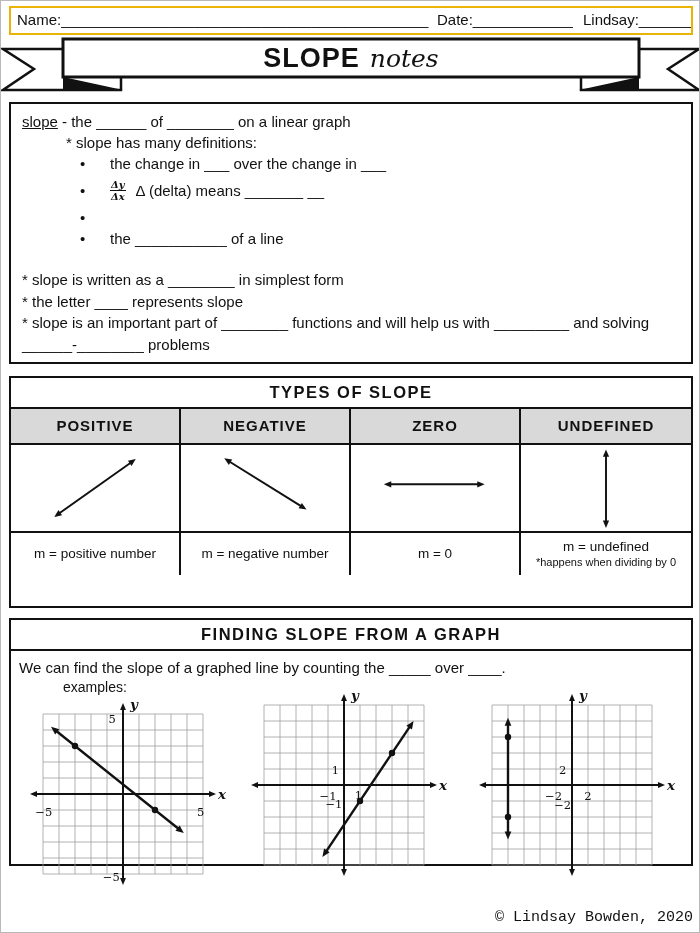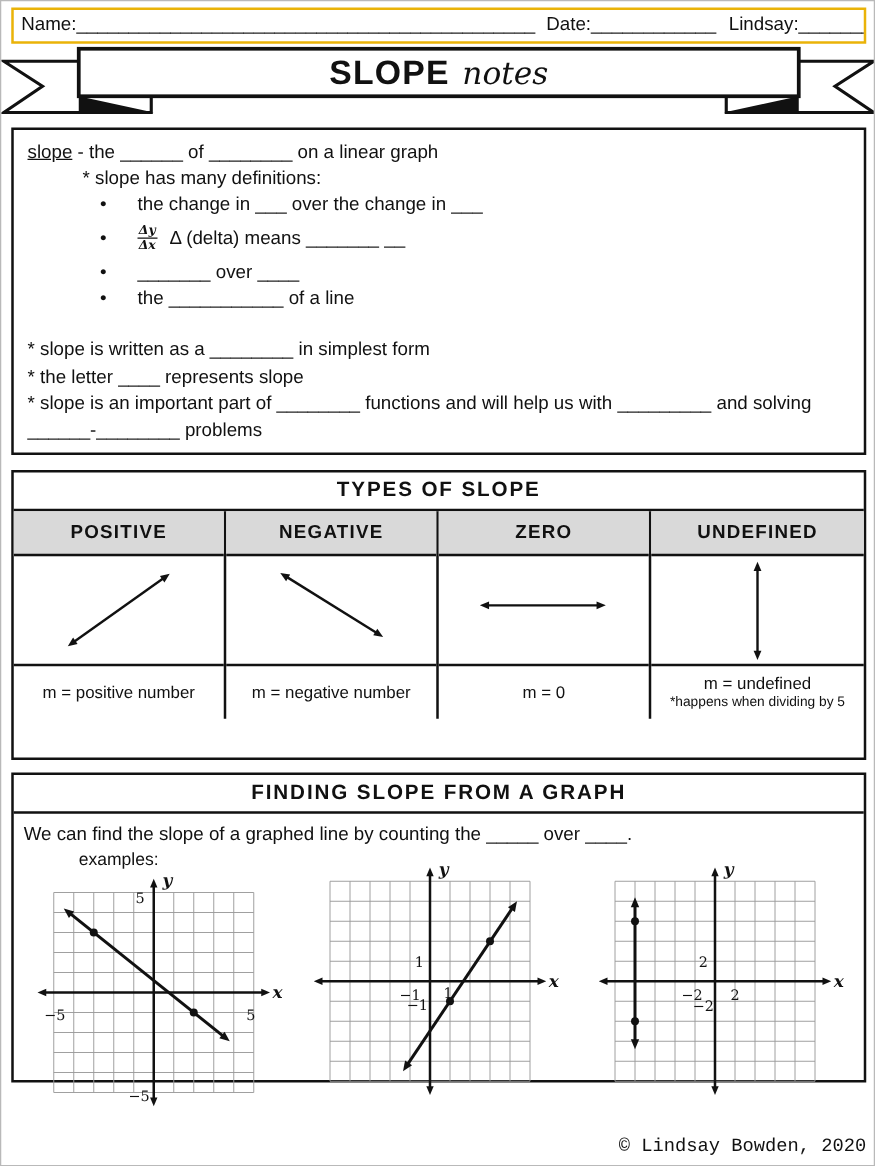--- a/index.html
+++ b/index.html
@@ -99,21 +99,20 @@
     <div class="bullet frac-row">
       <span class="dot">•</span>
       <span class="frac">
         <span class="num">Δy</span>
         <span class="den">Δx</span>
       </span>
       <span>Δ (delta) means _______ __</span>
     </div>
     <div class="bullet">
       <span class="dot">•</span>
-      <span>_______ over ____</span>
     </div>
     <div class="bullet">
       <span class="dot">•</span>
       <span>the ___________ of a line</span>
     </div>
     <div class="notes">
       <div class="line">* slope is written as a ________ in simplest form</div>
       <div class="line">* the letter ____ represents slope</div>
       <div class="line">* slope is an important part of ________ functions and will help us with _________ and solving ______-________ problems</div>
     </div>
@@ -165,21 +164,21 @@
         <div class="col-header">UNDEFINED</div>
         <div class="col-arrow">
             <svg class="ts-arrow" viewBox="0 0 170 116" preserveAspectRatio="xMidYMid meet">
               <line x1="85" y1="11.5" x2="85" y2="106.5" stroke="#111" stroke-width="2.6"></line>
               <polygon points="85,112 80.8,102 89.2,102" fill="#111"></polygon>
               <polygon points="85,6 89.2,16 80.8,16" fill="#111"></polygon>
             </svg>
           </div>
         <div class="col-label">
           <div>m = undefined</div>
-          <div class="sub">*happens when dividing by 5</div>
+          <div class="sub">*happens when dividing by 0</div>
         </div>
       </div>
     </div>
   </div>
 
   <div class="box box3">
     <div class="box-title">FINDING SLOPE FROM A GRAPH</div>
     <div class="intro">We can find the slope of a graphed line by counting the _____ over ____.</div>
     <div class="examples">examples:</div>
     <svg class="graph g0" viewBox="0 0 205 205">

